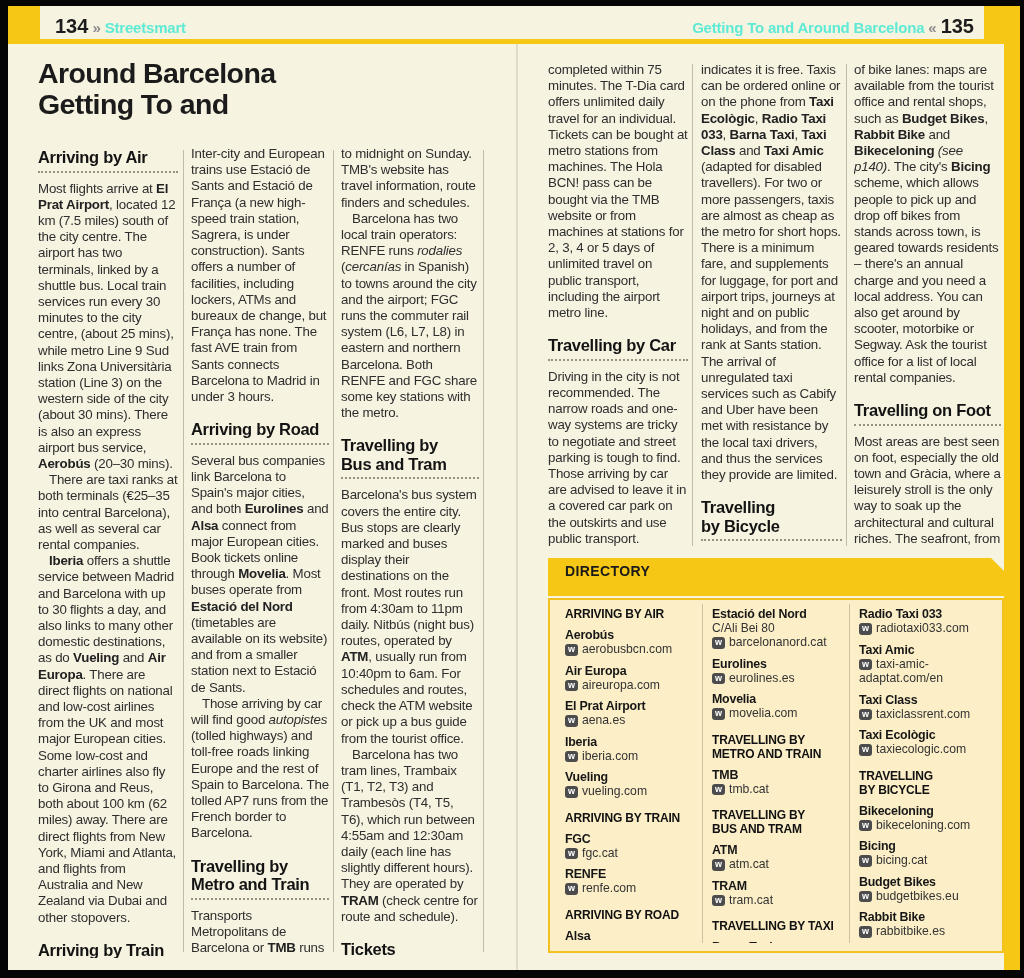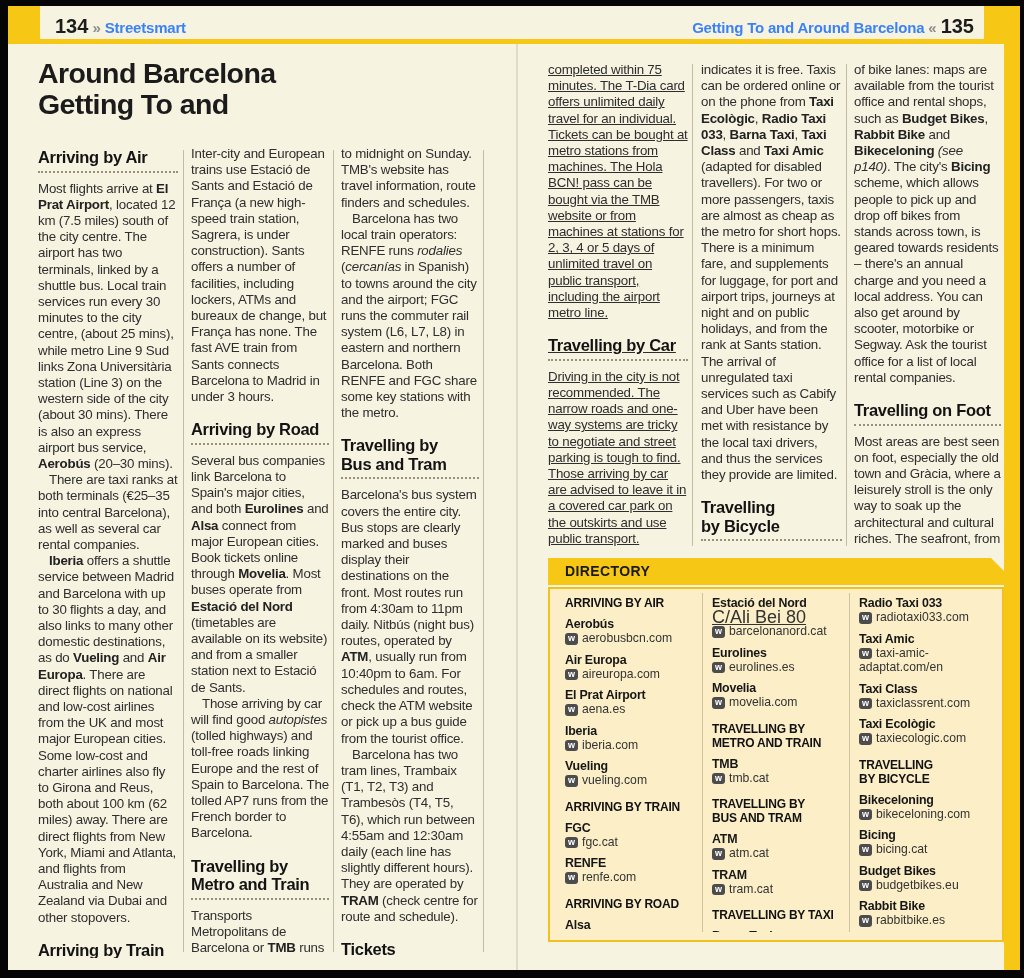--- a/index.html
+++ b/index.html
@@ -12,68 +12,68 @@
   .edge-band{position:absolute;left:1004px;top:6px;width:16px;height:964px;background:#f6c714;}
   .corner-tab{position:absolute;top:6px;height:37px;background:#f6c714;}
   .tab-left{left:8px;width:32px;}
   .tab-right{left:984px;width:36px;}
   .header-rule{position:absolute;left:8px;top:39px;width:1012px;height:5px;background:#f6c714;}
   .hdr{position:absolute;top:15px;font-size:15px;color:#1c1c1c;white-space:nowrap;}
   .hdr-left{left:55px;}
   .hdr-right{right:50px;text-align:right;}
   .hdr .pgnum{font-weight:700;font-size:20px;}
   .hdr .sep{color:#8d8d8d;font-weight:700;padding:0 4px;}
-  .hdr .crumb{font-weight:700;letter-spacing:-0.2px;color:#3b82f6;}
+  .hdr .crumb{font-weight:700;letter-spacing:-0.2px;color:#5eead4;}
   .page-title{
     position:absolute;left:38px;top:58px;font-size:28.5px;line-height:31px;
     font-weight:700;letter-spacing:-0.6px;color:#1b1b1b;
   }
   .vline{position:absolute;width:1px;background:#c2bca4;}
   .v1{left:183px;top:150px;height:802px;}
   .v2{left:333px;top:150px;height:802px;}
   .v3{left:483px;top:150px;height:802px;}
   .v4{left:692px;top:64px;height:482px;}
   .v5{left:846px;top:64px;height:482px;}
   .gutter{position:absolute;left:516px;top:44px;width:2px;height:926px;background:rgba(60,55,35,0.12);}
   .col{position:absolute;font-size:13.3px;line-height:16.2px;color:#2e2e2e;letter-spacing:-0.2px;overflow:hidden;}
   .col-left{top:146px;height:812px;}
   .col-right{top:62px;height:488px;}
   .c1{left:38px;width:140px;}
   .c2{left:191px;width:138px;}
   .c3{left:341px;width:138px;}
-  .c4{left:548px;width:140px;text-decoration:underline;}
+  .c4{left:548px;width:140px;}
   .c5{left:701px;width:141px;}
   .c6{left:854px;width:147px;}
   .heading{
     font-weight:700;font-size:16.5px;line-height:18.5px;color:#131313;letter-spacing:-0.3px;
     margin:15px 0 8px;padding-bottom:4px;border-bottom:2px dotted #97917c;white-space:pre-line;
   }
   .col .heading:first-child{margin-top:2px;}
   .para{margin:0;}
   .para.indent{text-indent:11px;}
   .b{font-weight:700;color:#222;}
   .i{font-style:italic;}
   
   .dir{position:absolute;left:548px;top:558px;width:456px;}
   .dir-header{
-    height:27px;background:#f6c714;line-height:27px;padding-left:17px;
+    height:38px;background:#f6c714;line-height:27px;padding-left:17px;
     font-size:14px;font-weight:700;letter-spacing:0.4px;color:#1a1a1a;
     clip-path:polygon(0 0,calc(100% - 13px) 0,100% 13px,100% 100%,0 100%);
   }
   .dir-body{
     box-sizing:border-box;margin-top:2px;height:355px;border:2px solid #f2c11d;
     background:#fcefc8;display:flex;padding:4px 6px 8px;
   }
   .dir-col{flex:1;padding:0 9px;overflow:hidden;}
   .dir-col + .dir-col{border-left:1px solid #cdc49f;}
   .dir-group{font-weight:700;font-size:12px;line-height:14px;letter-spacing:-0.2px;color:#111;margin-top:12px;white-space:pre-line;}
   .dir-col > :first-child{margin-top:3px;}
   .dir-entry{margin-top:7px;}
   .dir-name{font-weight:700;font-size:12.4px;line-height:14px;color:#161616;letter-spacing:-0.2px;}
-  .dir-addr{font-size:18px;line-height:14px;color:#333;text-decoration:underline;}
+  .dir-addr{font-size:12px;line-height:14px;color:#333;}
   .dir-url{font-size:12.2px;line-height:14.5px;color:#333;word-break:break-word;}
   .w-icon{
     display:inline-block;width:13px;height:11.5px;background:#4c4c4c;color:#fff;
     font-size:9px;font-weight:700;border-radius:3px;text-align:center;line-height:11.5px;
     margin-right:4px;vertical-align:1px;
   }
 </style>
 </head>
 <body>
 

